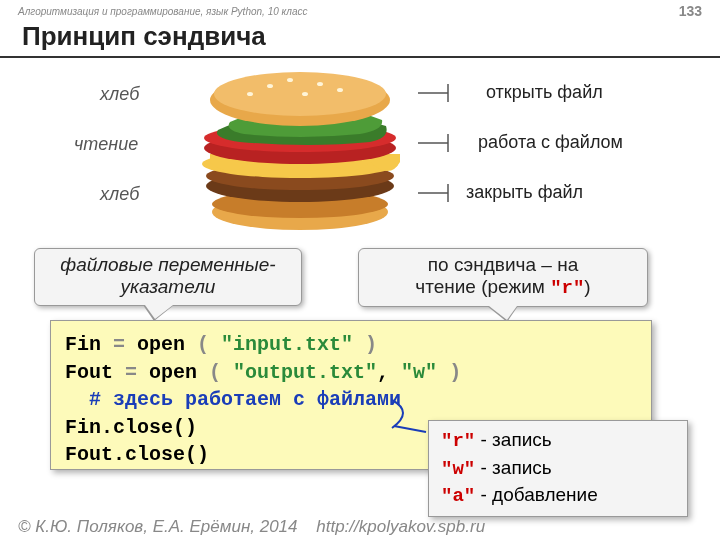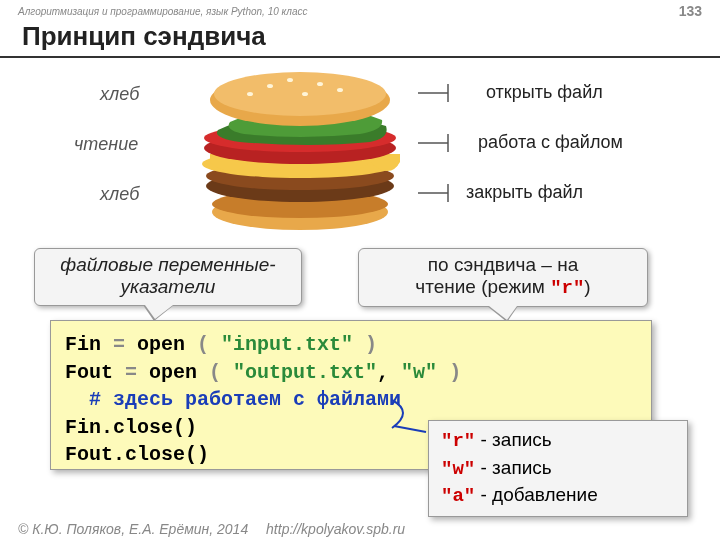--- a/index.html
+++ b/index.html
@@ -24,21 +24,21 @@
   #co2::after { bottom: -14px; left: 130px; border-left: 18px solid transparent; border-right: 10px solid transparent; border-top: 14px solid #f4f4f4; }
   #co2::before { content: ""; position: absolute; bottom: -16px; left: 128px; border-left: 20px solid transparent; border-right: 11px solid transparent; border-top: 16px solid #999; }
   .code { position: absolute; left: 50px; top: 262px; width: 602px; height: 150px; background: #fdfaba; border: 1px solid #999; box-shadow: 3px 3px 6px rgba(0,0,0,.3); padding: 10px 14px; font-family: "Courier New", monospace; font-size: 20px; font-weight: bold; line-height: 1.38; color: #000; }
   .code .green { color: #2a8a3a; }
   .code .blue { color: #1a3db8; }
   .code .grey { color: #888; }
   .modebox { position: absolute; right: 32px; top: 362px; width: 260px; background: #f4f4f4; border: 1px solid #999; box-shadow: 3px 3px 6px rgba(0,0,0,.3); padding: 6px 12px; font-family: "Courier New", monospace; font-size: 19px; font-weight: bold; line-height: 1.35; }
   .modebox .r { color: #c00; }
   .modebox .txt { font-family: Arial, sans-serif; font-weight: normal; }
   .arc { position: absolute; left: 386px; top: 340px; }
-  .footer { position: absolute; bottom: 3px; left: 18px; font-size: 14px; font-style: italic; color: #888; margin-top: 32px; }
+  .footer { position: absolute; bottom: 3px; left: 18px; font-size: 17px; font-style: italic; color: #888; margin-top: 32px; }
   .footer a { color: #888; text-decoration: none; margin-left: 14px; }
 </style>
 </head>
 <body>
 
 <div class="header">
   <span class="course">Алгоритмизация и программирование, язык Python, 10 класс</span>
   <span class="pagenum">133</span>
 </div>
 <div class="title">Принцип сэндвича</div>

